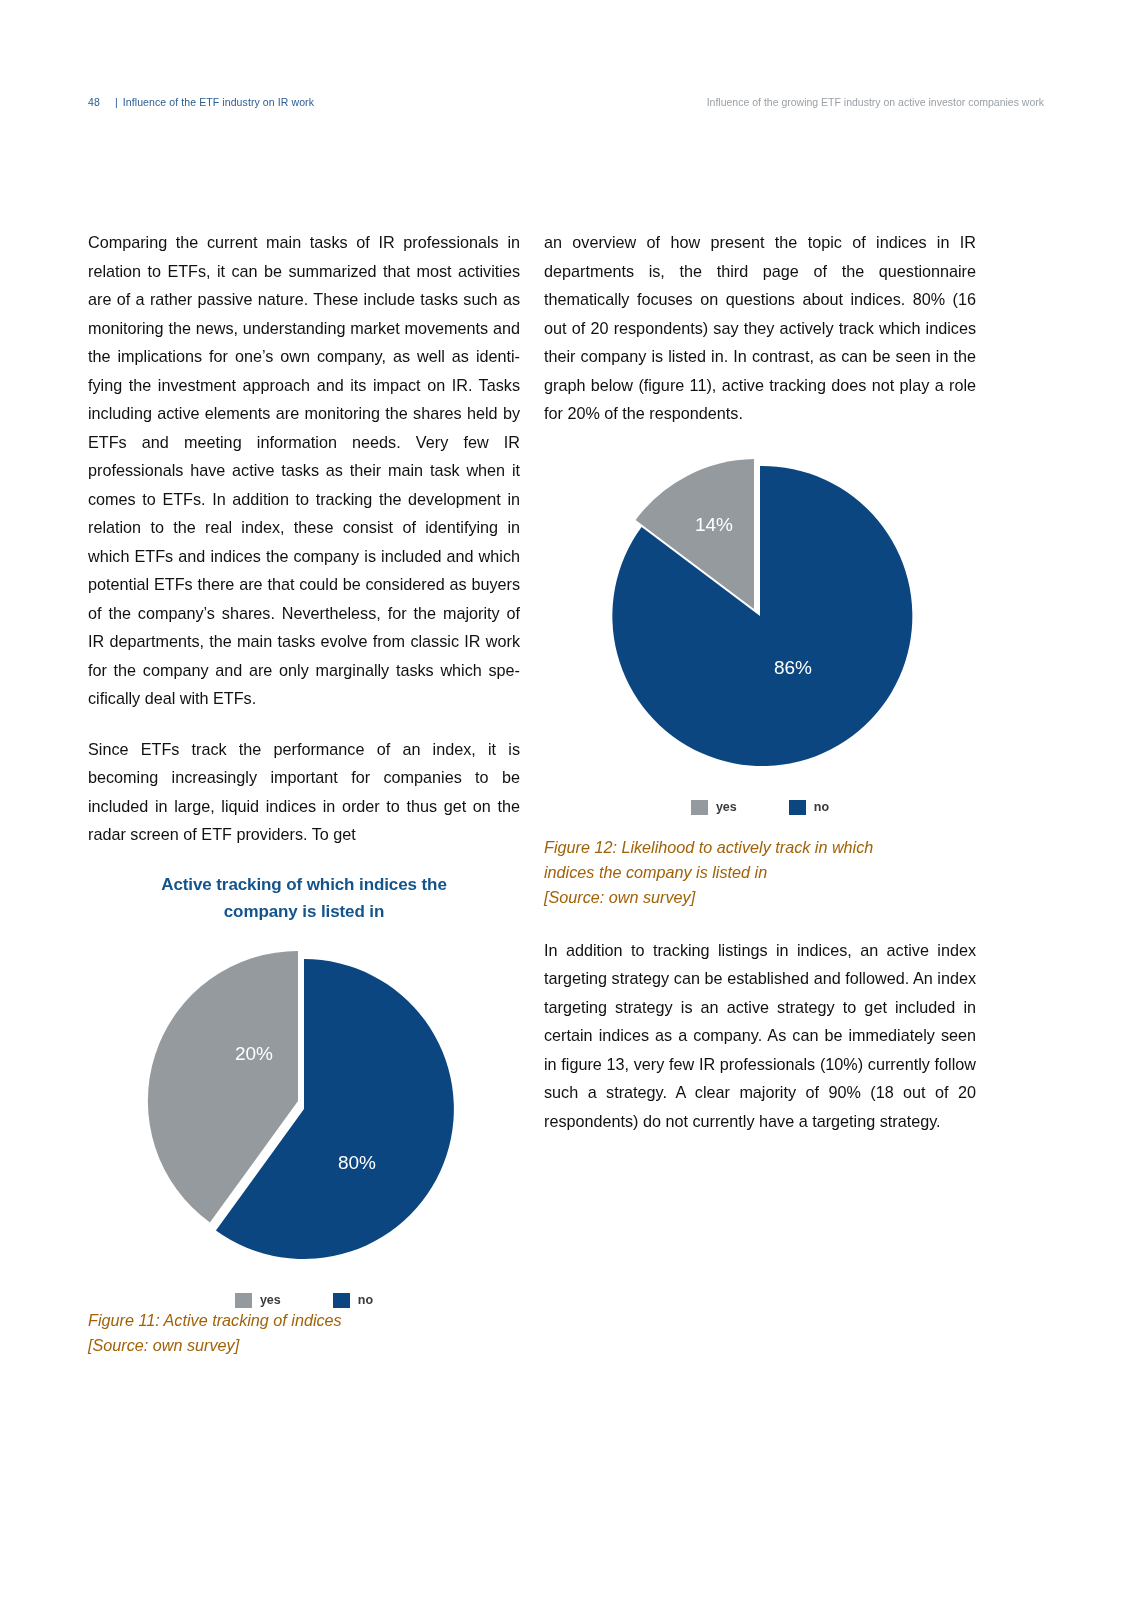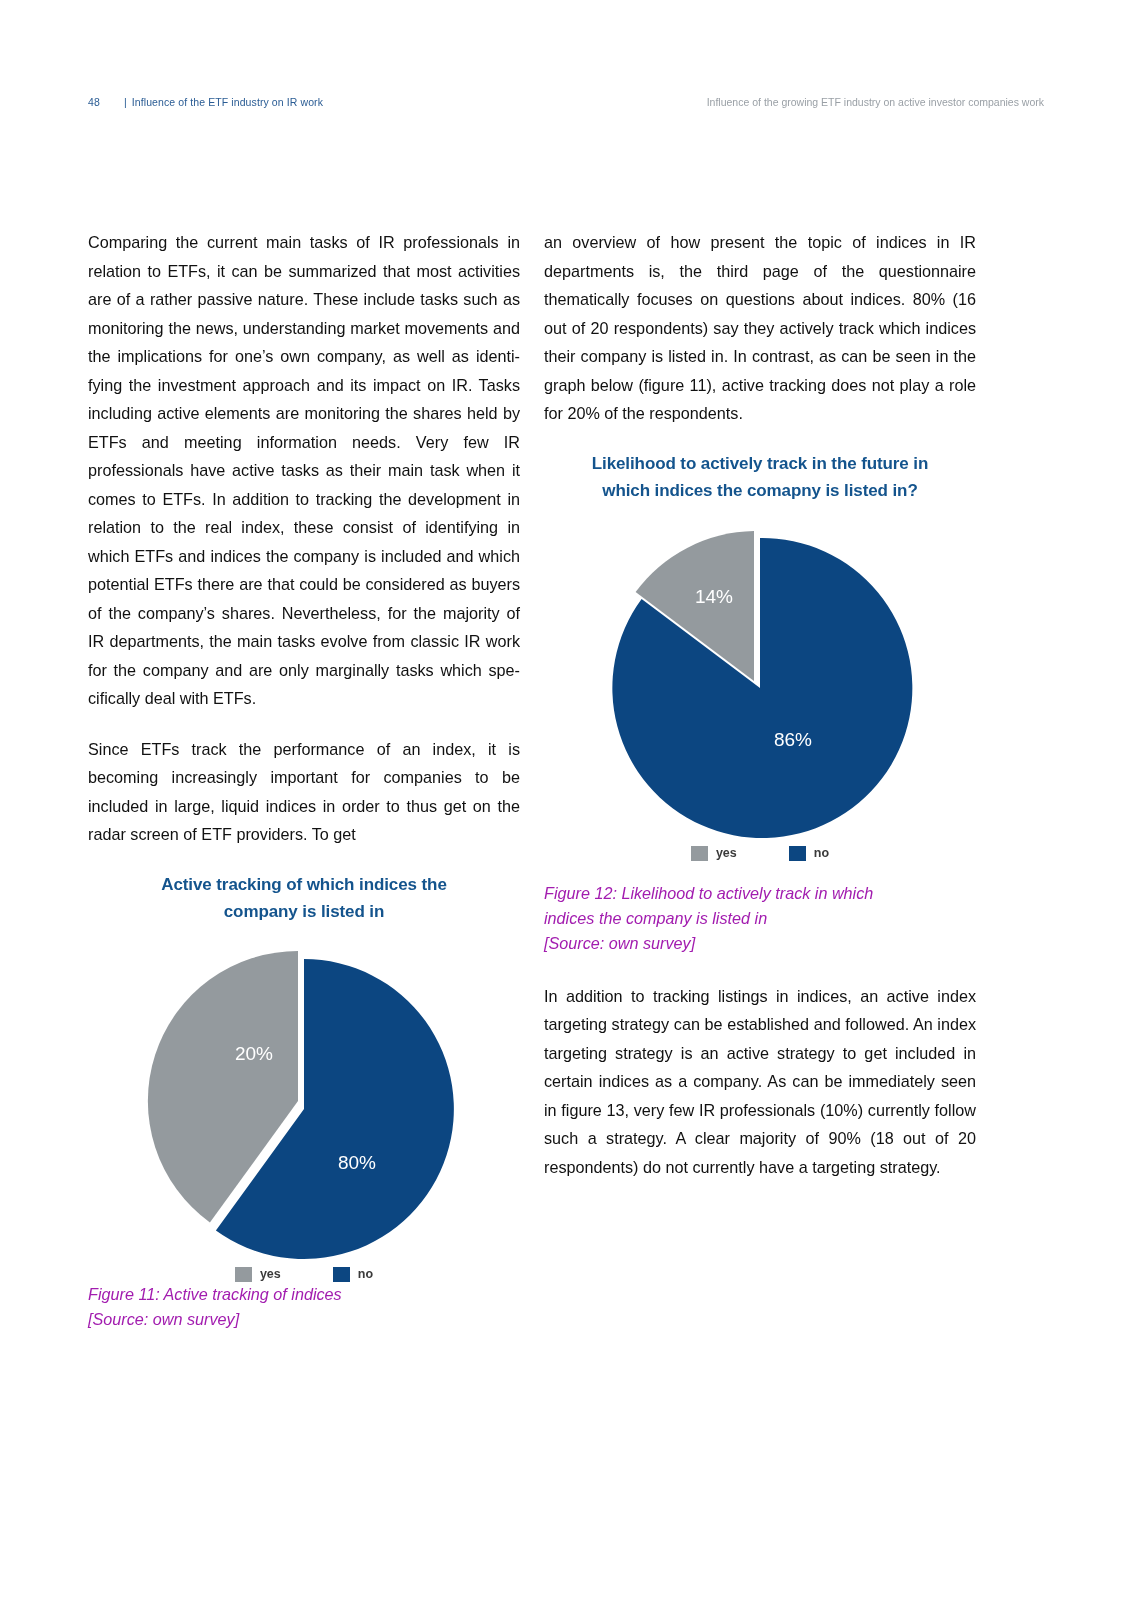--- a/index.html
+++ b/index.html
@@ -26,21 +26,21 @@
     display: flex;
     justify-content: space-between;
     align-items: baseline;
   }
   .header-left {
     font-size: 10.5px;
     color: #2a5c94;
     letter-spacing: 0.1px;
     white-space: nowrap;
   }
-  .header-left .pg-num { margin-right: 19px; }
+  .header-left .pg-num { margin-right: 10px; }
   .header-left .sep { margin: 0 5px; color: #2a5c94; }
   .header-right {
     font-size: 10.5px;
     color: #9aa0a6;
     white-space: nowrap;
   }
 
   
   .columns {
     position: absolute;
@@ -89,42 +89,42 @@
   .pie-svg { display: block; }
   .slice-label {
     font-family: "Liberation Sans", sans-serif;
     fill: #ffffff;
   }
   .legend {
     display: flex;
     justify-content: center;
     align-items: flex-end;
     gap: 52px;
-    margin-top: 4px;
+    margin-top: 30px;
   }
   .legend-item {
     display: flex;
     align-items: center;
     gap: 8px;
   }
   .legend-swatch {
     width: 17px;
     height: 15px;
     display: inline-block;
   }
   .legend-label {
     font-size: 12.5px;
     font-weight: bold;
     color: #3a3a3a;
   }
   .fig-caption {
     font-size: 16.2px;
     line-height: 25px;
     font-style: italic;
-    color: #a21caf;
+    color: #a16207;
     margin: 0;
   }
 
   
   .fig11 { margin-top: 8px; }
   .fig11 .fig-caption { }
 
   
   .fig12 { margin-top: 4px; margin-bottom: 0; }
   .fig12 .fig-caption { margin-top: 20px; }
@@ -182,24 +182,20 @@
 
     </div>
   </div>
 
   <div class="col col-right">
 
     <p class="body">an overview of how present the topic of indices in IR departments is, the third page of the ques­tionnaire thematically focuses on questions about indices. 80% (16 out of 20 respondents) say they actively track which indices their company is listed in. In contrast, as can be seen in the graph below (figure 11), active tracking does not play a role for 20% of the respondents.</p>
 
     <div class="figure fig12">
 
-      <div class="chart-title">
-        <span>Likelihood to actively track in the future in</span><br>
-        <span>which indices the comapny is listed in?</span>
-      </div>
 
       <div class="pie-wrap" style="width:330px;height:320px;">
         <svg class="pie-svg" width="330" height="320" viewBox="0 0 330 320">
 
           <path d="M 165 166 L 165 16 A 150 150 0 1 1 46.6 77.0 Z" fill="#0c4681"></path>
 
           <path d="M 159 159 L 159 9 A 150 150 0 0 0 40.6 70.0 Z" fill="#949a9e"></path>
           <text class="slice-label" x="119" y="81" font-size="19" text-anchor="middle">14%</text>
           <text class="slice-label" x="198" y="224" font-size="19" text-anchor="middle">86%</text>
         </svg>

